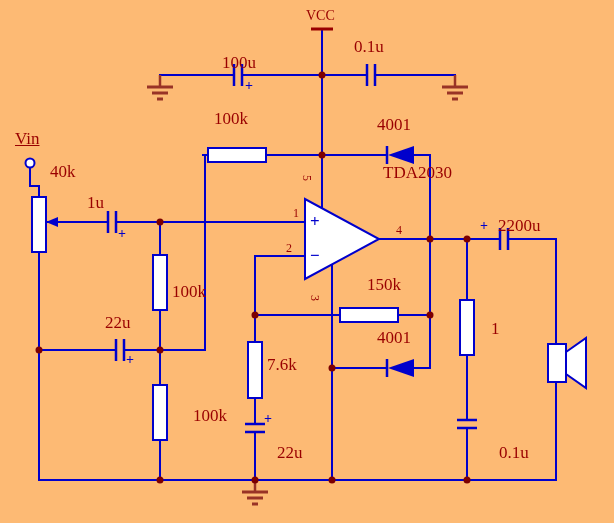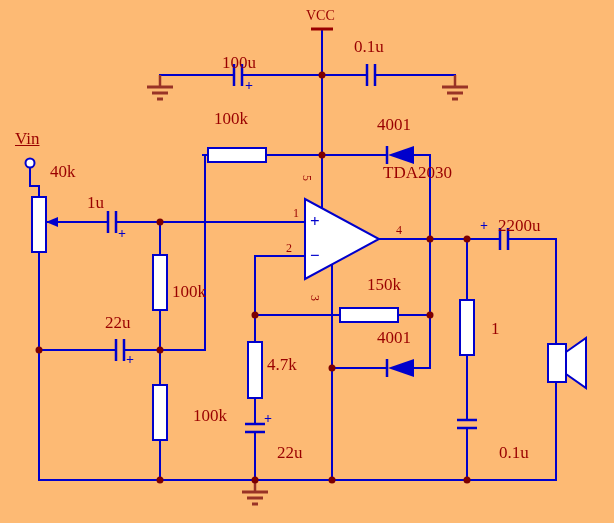--- a/index.html
+++ b/index.html
@@ -171,21 +171,21 @@
   <div class="lbl" style="left:354px;top:38px;">0.1u</div>
   <div class="lbl" style="left:214px;top:110px;">100k</div>
   <div class="lbl" style="left:377px;top:116px;">4001</div>
   <div class="lbl" style="left:383px;top:164px;font-family:Liberation Serif, serif;">TDA2030</div>
   <div class="lbl" style="left:50px;top:163px;">40k</div>
   <div class="lbl" style="left:87px;top:194px;">1u</div>
   <div class="lbl" style="left:172px;top:283px;">100k</div>
   <div class="lbl" style="left:105px;top:314px;">22u</div>
   <div class="lbl" style="left:367px;top:276px;">150k</div>
   <div class="lbl" style="left:377px;top:329px;">4001</div>
-  <div class="lbl" style="left:267px;top:356px;">4.7k</div>
+  <div class="lbl" style="left:267px;top:356px;">7.6k</div>
   <div class="lbl" style="left:193px;top:407px;">100k</div>
   <div class="lbl" style="left:277px;top:444px;">22u</div>
   <div class="lbl" style="left:498px;top:197px;margin-top:20px;">2200u</div>
   <div class="lbl" style="left:491px;top:320px;">1</div>
   <div class="lbl" style="left:499px;top:444px;">0.1u</div>
 
   <div class="pin" style="left:293px;top:207px;">1</div>
   <div class="pin" style="left:286px;top:242px;">2</div>
   <div class="pin rot" style="left:312px;top:292px;">3</div>
   <div class="pin" style="left:396px;top:224px;">4</div>

